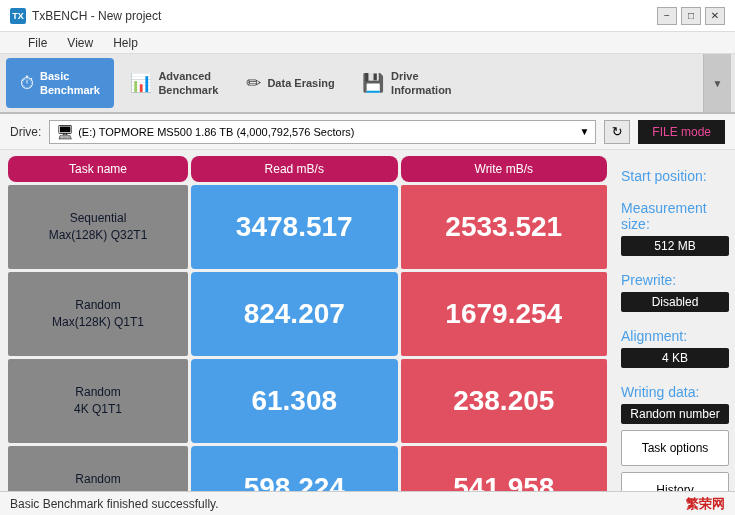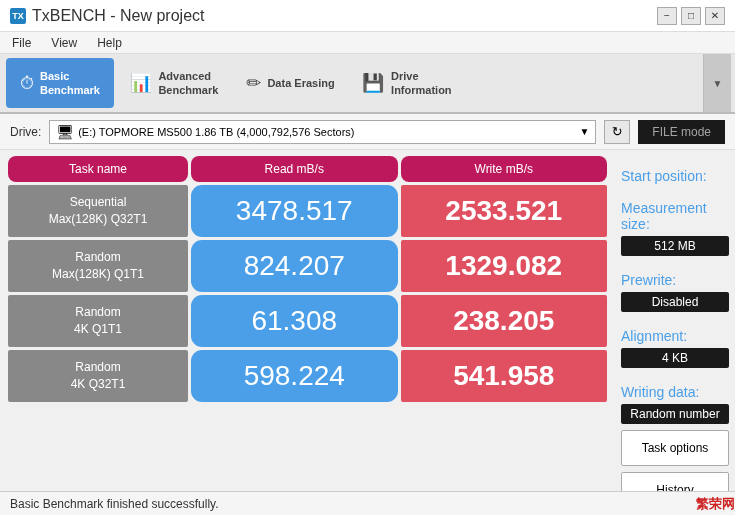--- a/index.html
+++ b/index.html
@@ -28,38 +28,38 @@
       gap: 6px;
     }
     .title-bar-icon {
       width: 16px;
       height: 16px;
       background: #2080c0;
       border-radius: 2px;
       display: flex; align-items:center; justify-content:center;
       color: white; font-size: 9px; font-weight: bold;
     }
-    .title-bar-title { font-size: 16px; color: #333; }
+    .title-bar-title { font-size: 12px; color: #333; }
     .title-bar-controls { display: flex; gap: 4px; }
     .title-bar-btn {
       width: 20px; height: 18px;
       border: 1px solid #aaa;
       background: #e8e8e8;
       cursor: pointer;
       display: flex; align-items: center; justify-content: center;
       font-size: 10px; color: #333;
     }
     .title-bar-btn.close { background: #e8e8e8; }
 
     
     .menu-bar {
       background: #f5f5f5;
       display: flex;
       align-items: center;
-      padding: 2px 8px;
+      padding: 2px 24px;
       border-bottom: 1px solid #ddd;
       height: 22px;
       gap: 12px;
     }
     .menu-item {
       font-size: 12px;
       color: #333;
       cursor: pointer;
       padding: 1px 4px;
     }
@@ -137,21 +137,21 @@
     }
     .drive-refresh {
       width: 26px; height: 24px;
       border: 1px solid #aaa;
       background: #e8e8e8;
       display: flex; align-items: center; justify-content: center;
       cursor: pointer; font-size: 13px;
     }
     .file-mode-btn {
       background: #1a1a1a;
-      color: #a3a3a3;
+      color: #ec4899;
       border: none;
       padding: 4px 14px;
       font-size: 12px;
       cursor: pointer;
       height: 24px;
     }
 
     
     .main-content {
       display: flex;
@@ -180,40 +180,40 @@
       border-radius: 8px;
     }
     .table-row-grid {
       display: grid;
       grid-template-columns: 180px 1fr 1fr;
       gap: 3px;
       margin-bottom: 3px;
     }
     .row-label {
       background: #888;
-      color: #ffffff;
+      color: #0f172a;
       display: flex;
       align-items: center;
       justify-content: center;
       text-align: center;
       padding: 8px;
       font-size: 12px;
       border-radius: 2px;
       line-height: 1.4;
     }
     .read-cell {
       background: #4a9fe8;
       color: white;
       display: flex;
       align-items: center;
       justify-content: center;
       font-size: 28px;
-      font-weight: normal;
-      border-radius: 11px;
-      padding: 10px;
+      font-weight: bold;
+      border-radius: 4px;
+      padding: 26px;
     }
     .write-cell {
       background: #e05060;
       color: white;
       display: flex;
       align-items: center;
       justify-content: center;
       font-size: 28px;
       font-weight: bold;
       border-radius: 2px;
@@ -272,21 +272,21 @@
       border-top: 1px solid #ccc;
       display: flex;
       align-items: center;
       padding: 0 10px;
       font-size: 12px;
       color: #333;
       position: relative;
     }
     .status-watermark {
       position: absolute;
-      right: 0;
+      right: 10px;
       color: #cc2222;
       font-size: 13px;
       font-weight: bold;
     }
 
     
     .dropdown-arrow { font-size: 10px; color: #555; }
   </style>
 </head>
 <body>
@@ -356,21 +356,21 @@
 
     <div class="table-row-grid">
       <div class="row-label">Sequential<br>Max(128K) Q32T1</div>
       <div class="read-cell">3478.517</div>
       <div class="write-cell">2533.521</div>
     </div>
 
     <div class="table-row-grid">
       <div class="row-label">Random<br>Max(128K) Q1T1</div>
       <div class="read-cell">824.207</div>
-      <div class="write-cell">1329.082</div>
+      <div class="write-cell">1679.254</div>
     </div>
 
     <div class="table-row-grid">
       <div class="row-label">Random<br>4K Q1T1</div>
       <div class="read-cell">61.308</div>
       <div class="write-cell">238.205</div>
     </div>
 
     <div class="table-row-grid">
       <div class="row-label">Random<br>4K Q32T1</div>

